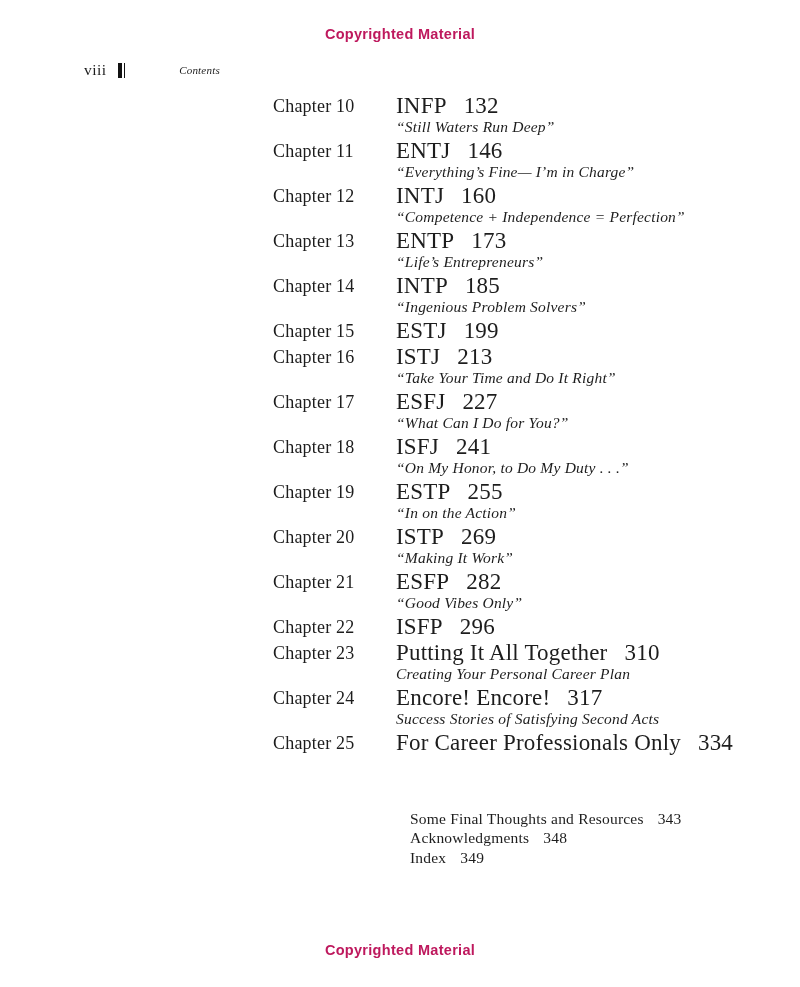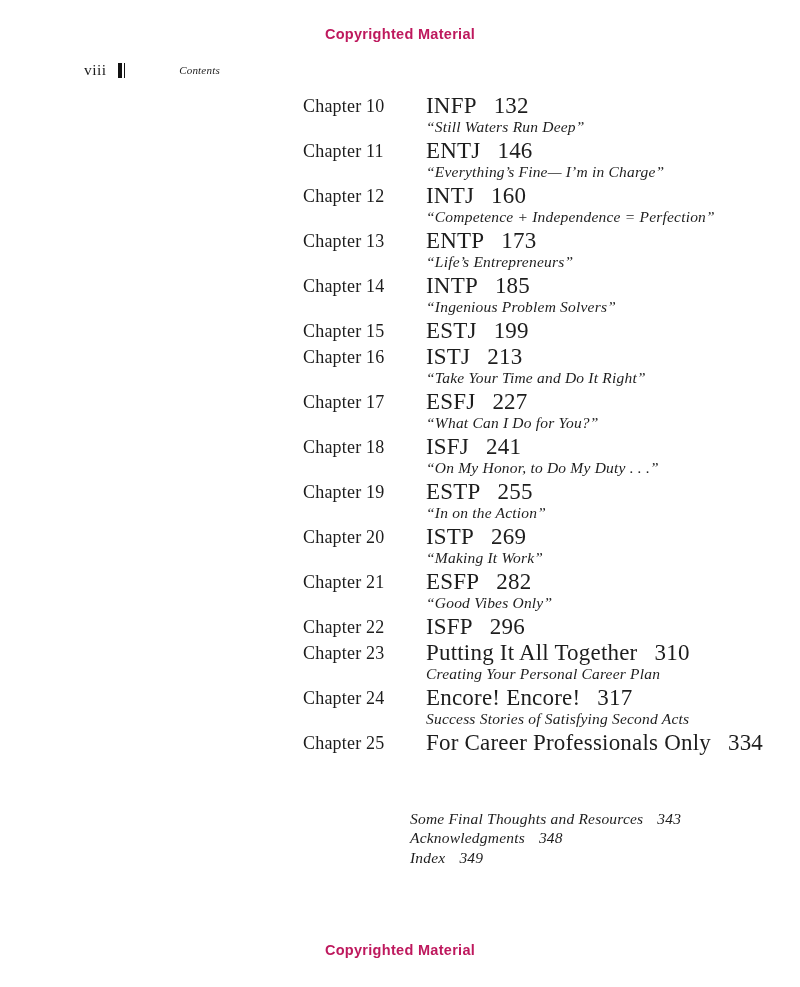--- a/index.html
+++ b/index.html
@@ -57,21 +57,21 @@
   .section-title {
     font-style: italic;
     font-size: 11px;
     letter-spacing: 0.2px;
     margin-left: 44px;
   }
 
   .toc {
     position: absolute;
     top: 95px;
-    left: 303px;
+    left: 273px;
     width: 480px;
   }
   .row {
     display: flex;
     margin-bottom: 4px;
   }
   .chap {
     width: 123px;
     flex: 0 0 123px;
     font-size: 18px;
@@ -91,21 +91,20 @@
     font-size: 15.5px;
     line-height: 19px;
     letter-spacing: 0.2px;
     white-space: nowrap;
   }
 
   .backmatter {
     position: absolute;
     top: 809px;
     left: 410px;
-    font-style: italic;
     font-size: 15.5px;
     letter-spacing: 0.2px;
   }
   .bm-line {
     line-height: 19.3px;
     white-space: nowrap;
   }
   .bm-pg { margin-left: 14px; }
 </style>
 </head>

